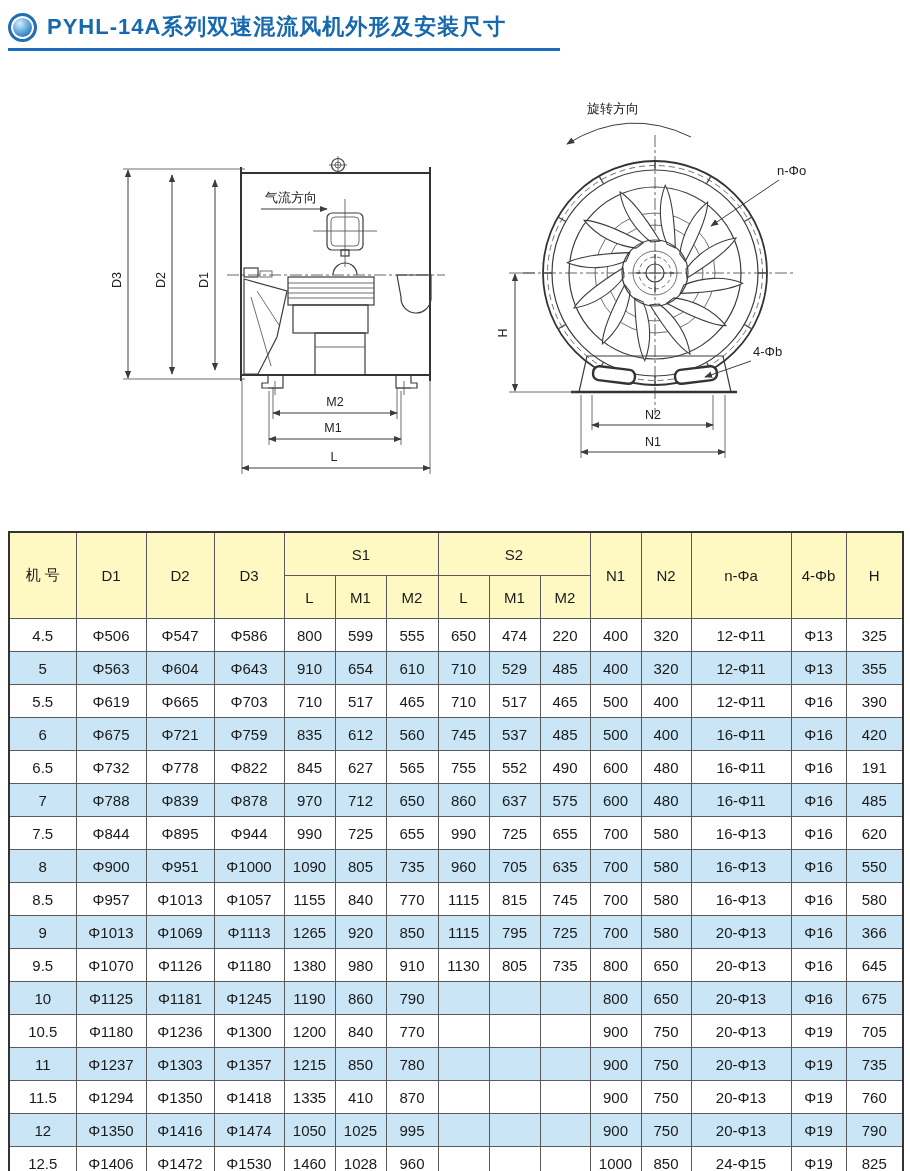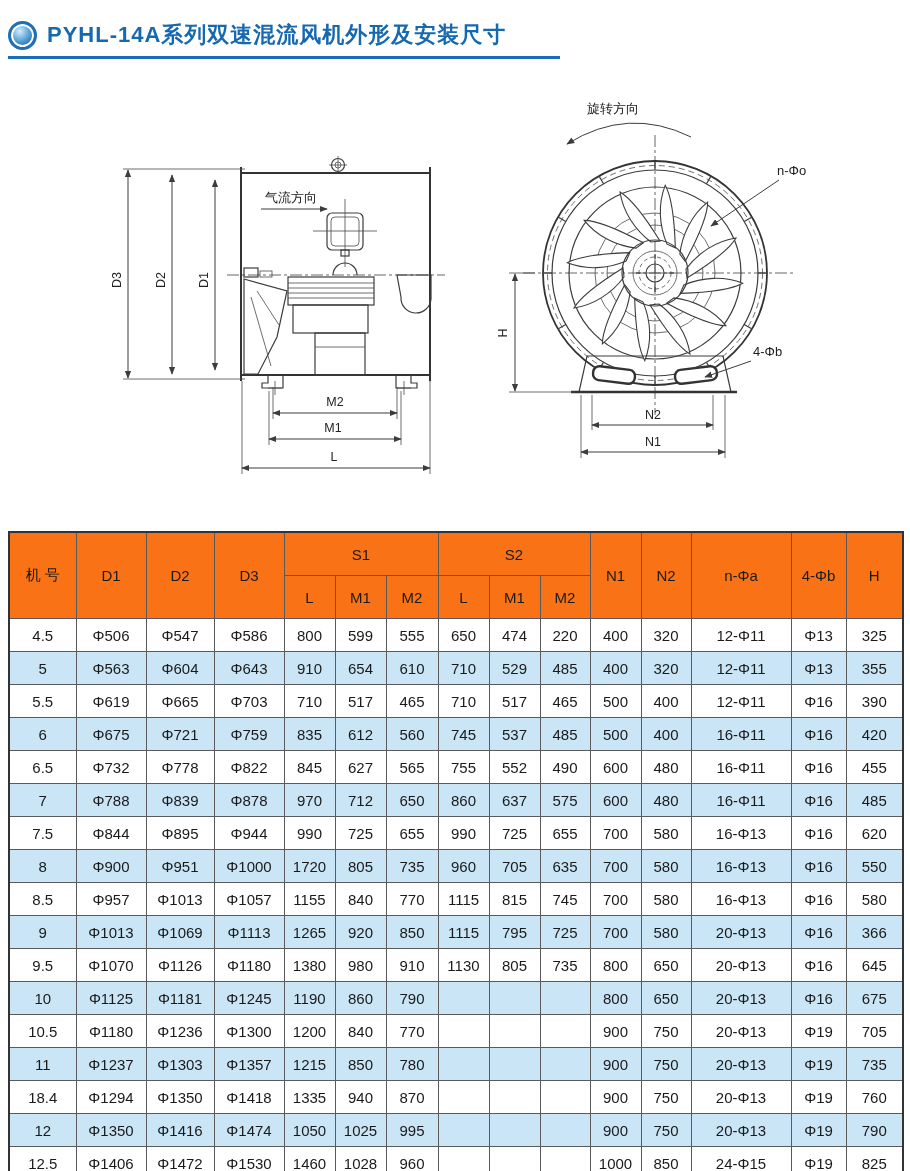--- a/index.html
+++ b/index.html
@@ -1,19 +1,19 @@
 <!DOCTYPE html>
 <html><head>
 <meta charset="utf-8">
 <style>
   html,body{margin:0;padding:0;background:#fff;}
   body{width:910px;height:1171px;position:relative;font-family:"Liberation Sans",sans-serif;color:#1a1a1a;overflow:hidden;}
 
   
-  .hdr{position:absolute;left:8px;top:20px;width:894px;}
+  .hdr{position:absolute;left:8px;top:12px;width:894px;}
   .hdr-row{display:flex;align-items:center;gap:10px;}
   .hdr-icon{width:23px;height:23px;border-radius:50%;border:3px solid #1f6fb5;
     box-shadow:inset 0 0 0 2px #fff;
     background:radial-gradient(circle at 38% 32%, #d5ecfc 0%, #66abdd 40%, #0f5aa0 85%);}
   .hdr-title{font-size:22px;font-weight:bold;color:#1668af;letter-spacing:1px;}
   .hdr-rule{margin-top:6px;height:3px;width:552px;background:#1a6db6;}
 
   
   svg{font-family:"Liberation Sans",sans-serif;}
   .draw{position:absolute;}
@@ -23,21 +23,21 @@
   .cl{stroke:#555;stroke-width:.9;fill:none;stroke-dasharray:12 3 3 3;}
   .dim{stroke:#3c3c3c;stroke-width:1;fill:none;}
   .dtxt{font-size:12.5px;fill:#222;}
   .ctxt{font-size:13px;fill:#222;}
 
   
   .dtable{position:absolute;left:8px;top:531px;width:894px;border-collapse:collapse;
     table-layout:fixed;border:2px solid #333;}
   .dtable th,.dtable td{border:1px solid #5a5a5a;text-align:center;vertical-align:middle;
     font-size:15px;font-weight:normal;padding:0;}
-  .dtable thead th{background:#f97316;height:42px;}
+  .dtable thead th{background:#fef9c3;height:42px;}
   .dtable td{height:32px;background:#fff;}
   .dtable tr.alt td{background:#c9e5f6;}
 </style>
 </head>
 <body>
 
 <div class="hdr">
   <div class="hdr-row">
     <span class="hdr-icon"></span>
     <span class="hdr-title">PYHL-14A系列双速混流风机外形及安装尺寸</span>
@@ -365,21 +365,21 @@
         <td>845</td>
         <td>627</td>
         <td>565</td>
         <td>755</td>
         <td>552</td>
         <td>490</td>
         <td>600</td>
         <td>480</td>
         <td>16-Φ11</td>
         <td>Φ16</td>
-        <td>455</td>
+        <td>191</td>
       </tr>
       <tr class="alt">
         <td>7</td>
         <td>Φ788</td>
         <td>Φ839</td>
         <td>Φ878</td>
         <td>970</td>
         <td>712</td>
         <td>650</td>
         <td>860</td>
@@ -406,21 +406,21 @@
         <td>580</td>
         <td>16-Φ13</td>
         <td>Φ16</td>
         <td>620</td>
       </tr>
       <tr class="alt">
         <td>8</td>
         <td>Φ900</td>
         <td>Φ951</td>
         <td>Φ1000</td>
-        <td>1720</td>
+        <td>1090</td>
         <td>805</td>
         <td>735</td>
         <td>960</td>
         <td>705</td>
         <td>635</td>
         <td>700</td>
         <td>580</td>
         <td>16-Φ13</td>
         <td>Φ16</td>
         <td>550</td>
@@ -521,26 +521,26 @@
         <td></td>
         <td></td>
         <td></td>
         <td>900</td>
         <td>750</td>
         <td>20-Φ13</td>
         <td>Φ19</td>
         <td>735</td>
       </tr>
       <tr>
-        <td>18.4</td>
+        <td>11.5</td>
         <td>Φ1294</td>
         <td>Φ1350</td>
         <td>Φ1418</td>
         <td>1335</td>
-        <td>940</td>
+        <td>410</td>
         <td>870</td>
         <td></td>
         <td></td>
         <td></td>
         <td>900</td>
         <td>750</td>
         <td>20-Φ13</td>
         <td>Φ19</td>
         <td>760</td>
       </tr>

